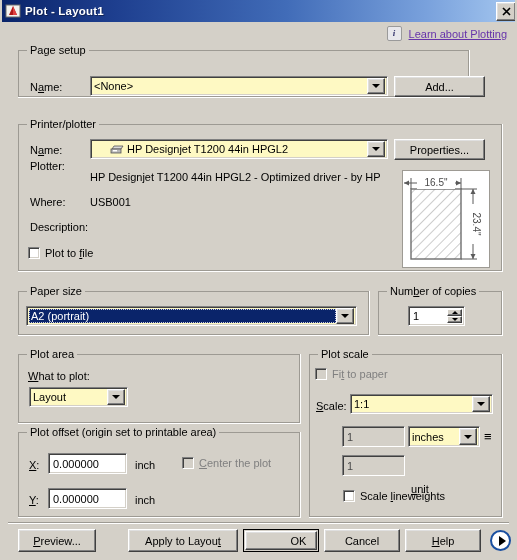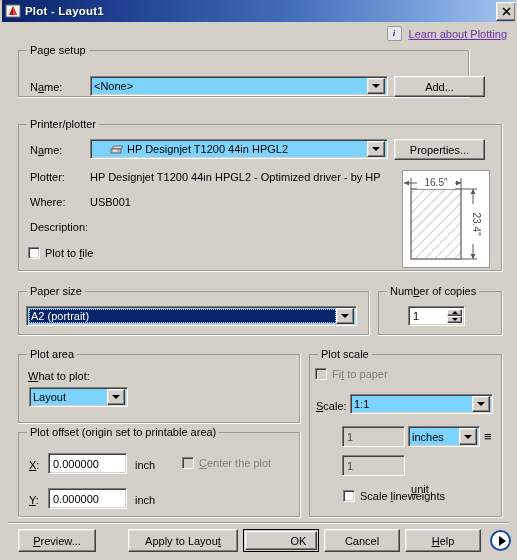--- a/index.html
+++ b/index.html
@@ -136,21 +136,21 @@
     font-size: 11px;
     color: #000;
     white-space: nowrap;
   }
   u { text-decoration: underline; }
 
   
   .combo {
     position: absolute;
     box-sizing: border-box;
-    background: #7dd3fc;
+    background: #fef9c3;
     border: 1px solid;
     border-color: #808080 #ffffff #ffffff #808080;
     box-shadow: inset 1px 1px 0 #404040, inset -1px -1px 0 #d4d0c8;
     display: flex;
     align-items: center;
     cursor: pointer;
   }
   .combo .val {
     flex: 1;
     font-size: 11px;
@@ -398,21 +398,21 @@
       <span>HP Designjet T1200 44in HPGL2</span>
     </span>
     <span class="arrowbtn">
         <span class="tri"></span>
       </span>
   </div>
   <div class="btn" style="left:392px; top:139px; width:91px; height:21px;">
     <span class="cap">Properties...</span>
   </div>
 
-  <span class="lbl" style="left:28px; top:171px;">Plotter:</span>
+  <span class="lbl" style="left:28px; top:160px;">Plotter:</span>
   <span class="lbl" style="left:88px; top:171px;">HP Designjet T1200 44in HPGL2 - Optimized driver - by HP</span>
   <span class="lbl" style="left:28px; top:196px;">Where:</span>
   <span class="lbl" style="left:88px; top:196px;">USB001</span>
   <span class="lbl" style="left:28px; top:221px;">Description:</span>
   <span class="lbl" style="left:88px; top:221px;"></span>
 
   <div class="chk" style="left:26px; top:247px;">
     <span class="chkbox"></span>
     <span class="cl">Plot to <u>f</u>ile</span>
   </div>

